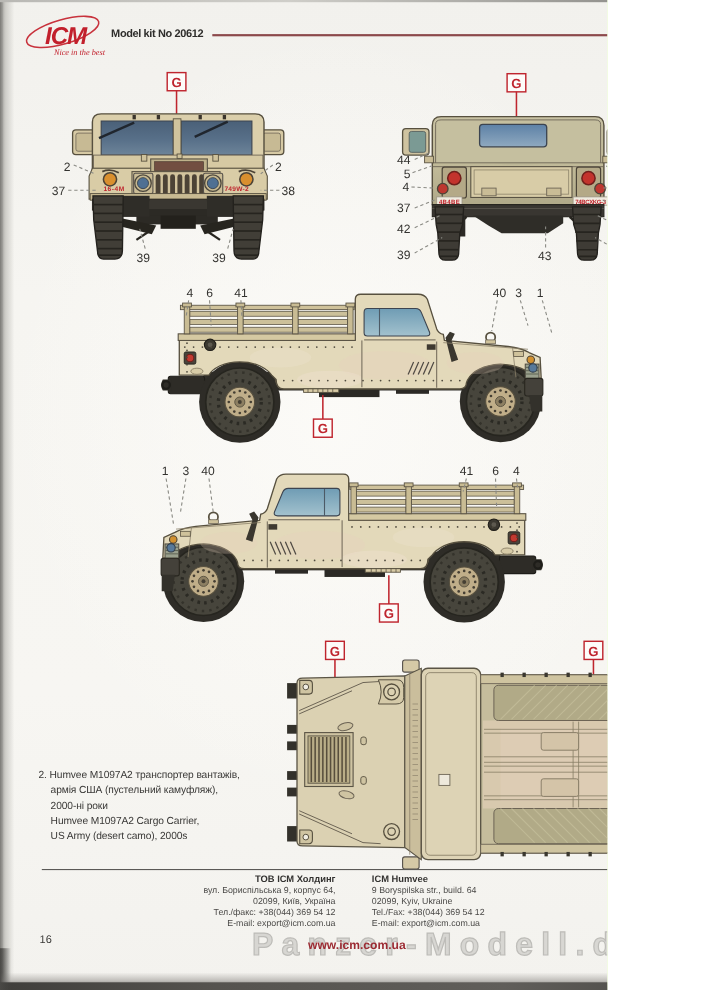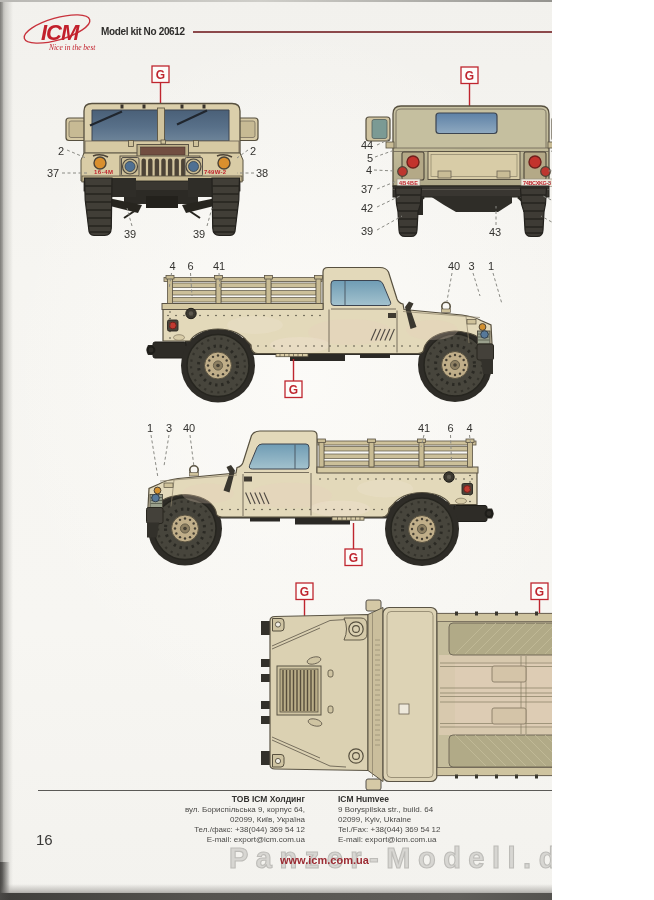--- a/index.html
+++ b/index.html
@@ -908,20 +908,27 @@
           <rect x="555" y="774.5" width="3" height="4"></rect>
         <rect x="575" y="774.5" width="3" height="4"></rect>
       </g>
     </g>
   </svg>
 
   <svg class="abs" style="left:576px;top:134px;" width="78" height="46" viewBox="0 0 78 46">
     <text x="2" y="32" font-family="Liberation Sans, sans-serif" font-weight="bold" font-size="24" letter-spacing="4" fill="#eceae6" stroke="#e0dfdb" stroke-width="0.7" opacity="0.4">l.de</text>
   </svg>
 
+  <div class="abs" style="left:35px;top:697px;font-size:9.3px;line-height:14px;color:#3a3937;letter-spacing:-0.1px;">
+    2.&nbsp;Humvee M1097A2 транспортер вантажів,<br>
+    <span style="margin-left:11px;">армія США (пустельний камуфляж),</span><br>
+    <span style="margin-left:11px;">2000-ні роки</span><br>
+    <span style="margin-left:11px;">Humvee M1097A2 Cargo Carrier,</span><br>
+    <span style="margin-left:11px;">US Army (desert camo), 2000s</span>
+  </div>
 
   <svg class="abs" style="left:0;top:830px;" width="654" height="50" viewBox="0 0 654 50">
     <text x="229" y="38" font-family="Liberation Sans, sans-serif" font-weight="bold" font-size="29" letter-spacing="7.5" fill="#d6d5d1" stroke="#bbbab6" stroke-width="1.1" opacity="0.95">Panzer-Modell.de</text>
   </svg>
 
   <div class="abs" style="left:38px;top:790px;width:574px;height:1px;background:#5a5956;"></div>
 
   <div class="abs" style="left:105px;top:794px;width:200px;text-align:right;font-size:8px;line-height:10px;color:#4a4947;">
     <b style="font-size:8.5px;color:#333230;">ТОВ ІСМ Холдинг</b><br>
     вул. Бориспільська 9, корпус 64,<br>
@@ -933,14 +940,14 @@
   <div class="abs" style="left:338px;top:794px;width:220px;font-size:8px;line-height:10px;color:#4a4947;">
     <b style="font-size:8.5px;color:#333230;">ICM Humvee</b><br>
     9 Boryspilska str., build. 64<br>
     02099, Kyiv, Ukraine<br>
     Tel./Fax: +38(044) 369 54 12<br>
     E-mail: export@icm.com.ua
   </div>
 
   <div class="abs" style="left:280px;top:854px;font-size:11px;font-weight:bold;color:#9c2b33;">www.icm.com.ua</div>
 
-  <div class="abs" style="left:36px;top:831px;font-size:15px;color:#3a3937;">16</div>
+  <div class="abs" style="left:36px;top:849px;font-size:10px;color:#3a3937;">16</div>
 </div>
 
 </body></html>

